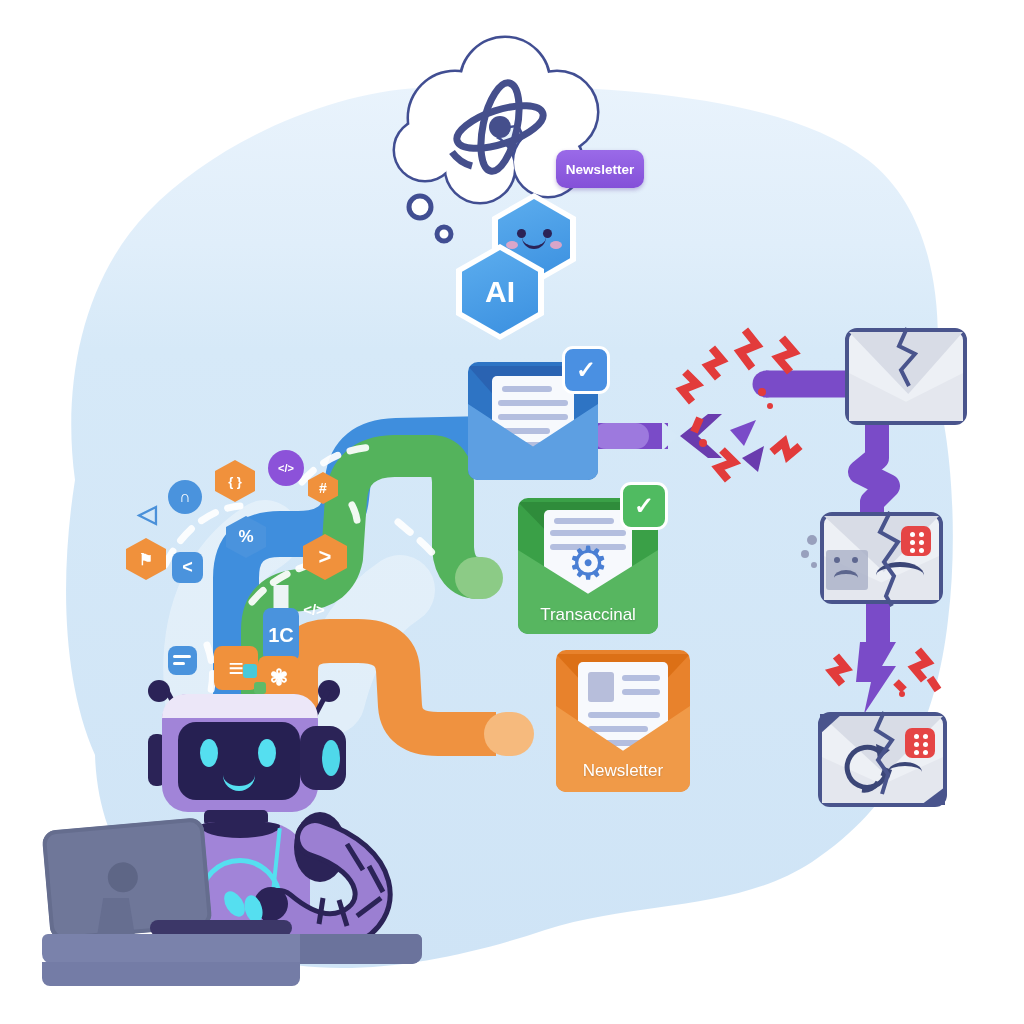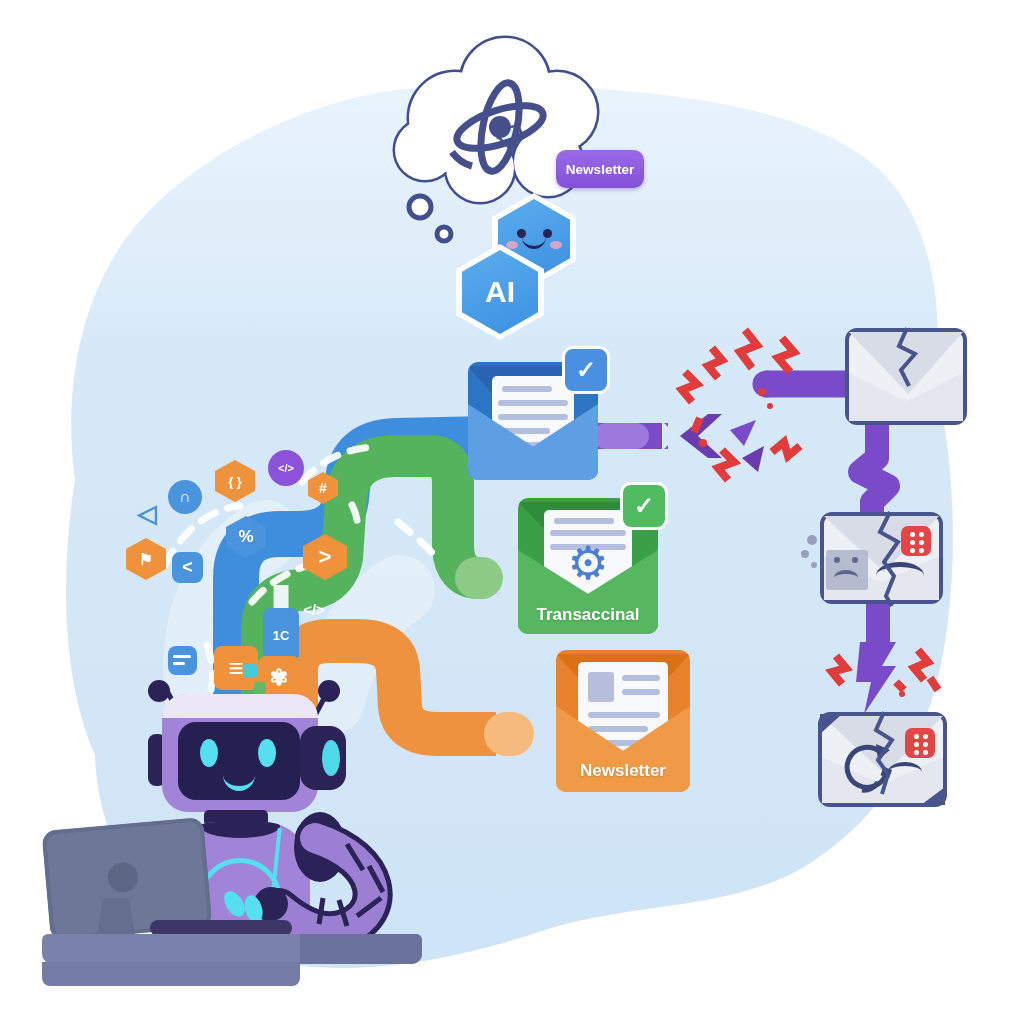--- a/index.html
+++ b/index.html
@@ -9,21 +9,21 @@
   
   #bg-svg{position:absolute;left:0;top:0;z-index:1;}
   
   .env{position:absolute;z-index:2;}
   .env-body{position:absolute;inset:0;border-radius:10px;overflow:hidden;}
   .env-flap{position:absolute;left:0;right:0;top:4px;}
   .env-letter{position:absolute;background:#f7f9fd;border-radius:5px;}
   .line{position:absolute;height:6px;border-radius:3px;background:#b4bedf;}
   .env-front{position:absolute;left:0;right:0;bottom:0;}
   .env-label{position:absolute;left:0;right:0;text-align:center;color:#fff;
-             font-weight:bold;font-size:17px;text-shadow:0 1px 2px rgba(0,0,0,.18);margin-top:20px;}
+             font-weight:normal;font-size:17px;text-shadow:0 1px 2px rgba(0,0,0,.18);margin-top:20px;}
   .check-badge{position:absolute;width:42px;height:42px;border-radius:11px;
                border:3px solid #fff;color:#fff;font-size:24px;font-weight:bold;
                display:flex;align-items:center;justify-content:center;z-index:3;}
   
   .genv{position:absolute;background:#edf0f5;border:4px solid #49548c;
         border-radius:12px;z-index:2;box-sizing:border-box;}
   .genv-flap{position:absolute;left:0;right:0;top:0;background:#d8dce6;
              clip-path:polygon(0 0,100% 0,52% 100%);}
   .genv-front{position:absolute;left:0;right:0;bottom:0;background:#e4e7ee;
               clip-path:polygon(0 0,50% 60%,100% 0,100% 100%,0 100%);}
@@ -290,21 +290,21 @@
 <span class="ficon ci c-blue" style="left:168px;top:480px;width:34px;height:34px;font-size:16px;">∩</span>
 <span class="ficon hexa c-orange" style="left:215px;top:460px;width:40px;height:42px;font-size:13px;">{ }</span>
 <span class="ficon ci c-purple" style="left:268px;top:450px;width:36px;height:36px;font-size:11px;">&lt;/&gt;</span>
 <span class="ficon hexa c-orange" style="left:308px;top:472px;width:30px;height:32px;font-size:14px;">#</span>
 <span class="ficon" style="left:132px;top:498px;width:30px;height:30px;font-size:25px;color:#4a90d9;">◁</span>
 <span class="ficon hexa c-blue" style="left:226px;top:516px;width:40px;height:42px;font-size:17px;">%</span>
 <span class="ficon hexa c-orange" style="left:126px;top:538px;width:40px;height:42px;font-size:16px;">⚑</span>
 <span class="ficon sq c-blue" style="left:172px;top:552px;width:31px;height:31px;font-size:18px;">&lt;</span>
 <span class="ficon hexa c-orange" style="left:303px;top:534px;width:44px;height:46px;font-size:22px;">&gt;</span>
 <span class="ficon" style="left:294px;top:598px;width:40px;height:22px;font-size:15px;">&lt;/&gt;</span>
-<span class="ficon sq c-blue" style="left:263px;top:608px;width:36px;height:54px;font-size:13px;">1C</span>
+<span class="ficon sq c-blue" style="left:263px;top:608px;width:36px;height:54px;font-size:20px;">1C</span>
 <span class="ficon sq c-blue" style="left:168px;top:646px;width:29px;height:29px;">
   <span class="abs" style="left:5px;top:9px;width:18px;height:3px;background:#fff;border-radius:2px;"></span>
   <span class="abs" style="left:5px;top:16px;width:12px;height:3px;background:#fff;border-radius:2px;"></span>
 </span>
 <span class="ficon sq c-orange" style="left:214px;top:646px;width:44px;height:44px;font-size:26px;">≡</span>
 <span class="ficon sq c-orange" style="left:258px;top:656px;width:42px;height:44px;font-size:22px;">✾</span>
 <span class="abs" style="left:243px;top:664px;width:14px;height:14px;background:#49c8d8;border-radius:3px;z-index:3;"></span>
 <span class="abs" style="left:254px;top:682px;width:12px;height:12px;background:#5fba69;border-radius:3px;z-index:3;"></span>
 
 <div class="abs z5" style="left:148px;top:680px;width:22px;height:22px;border-radius:50%;background:#2b2357;"></div>

